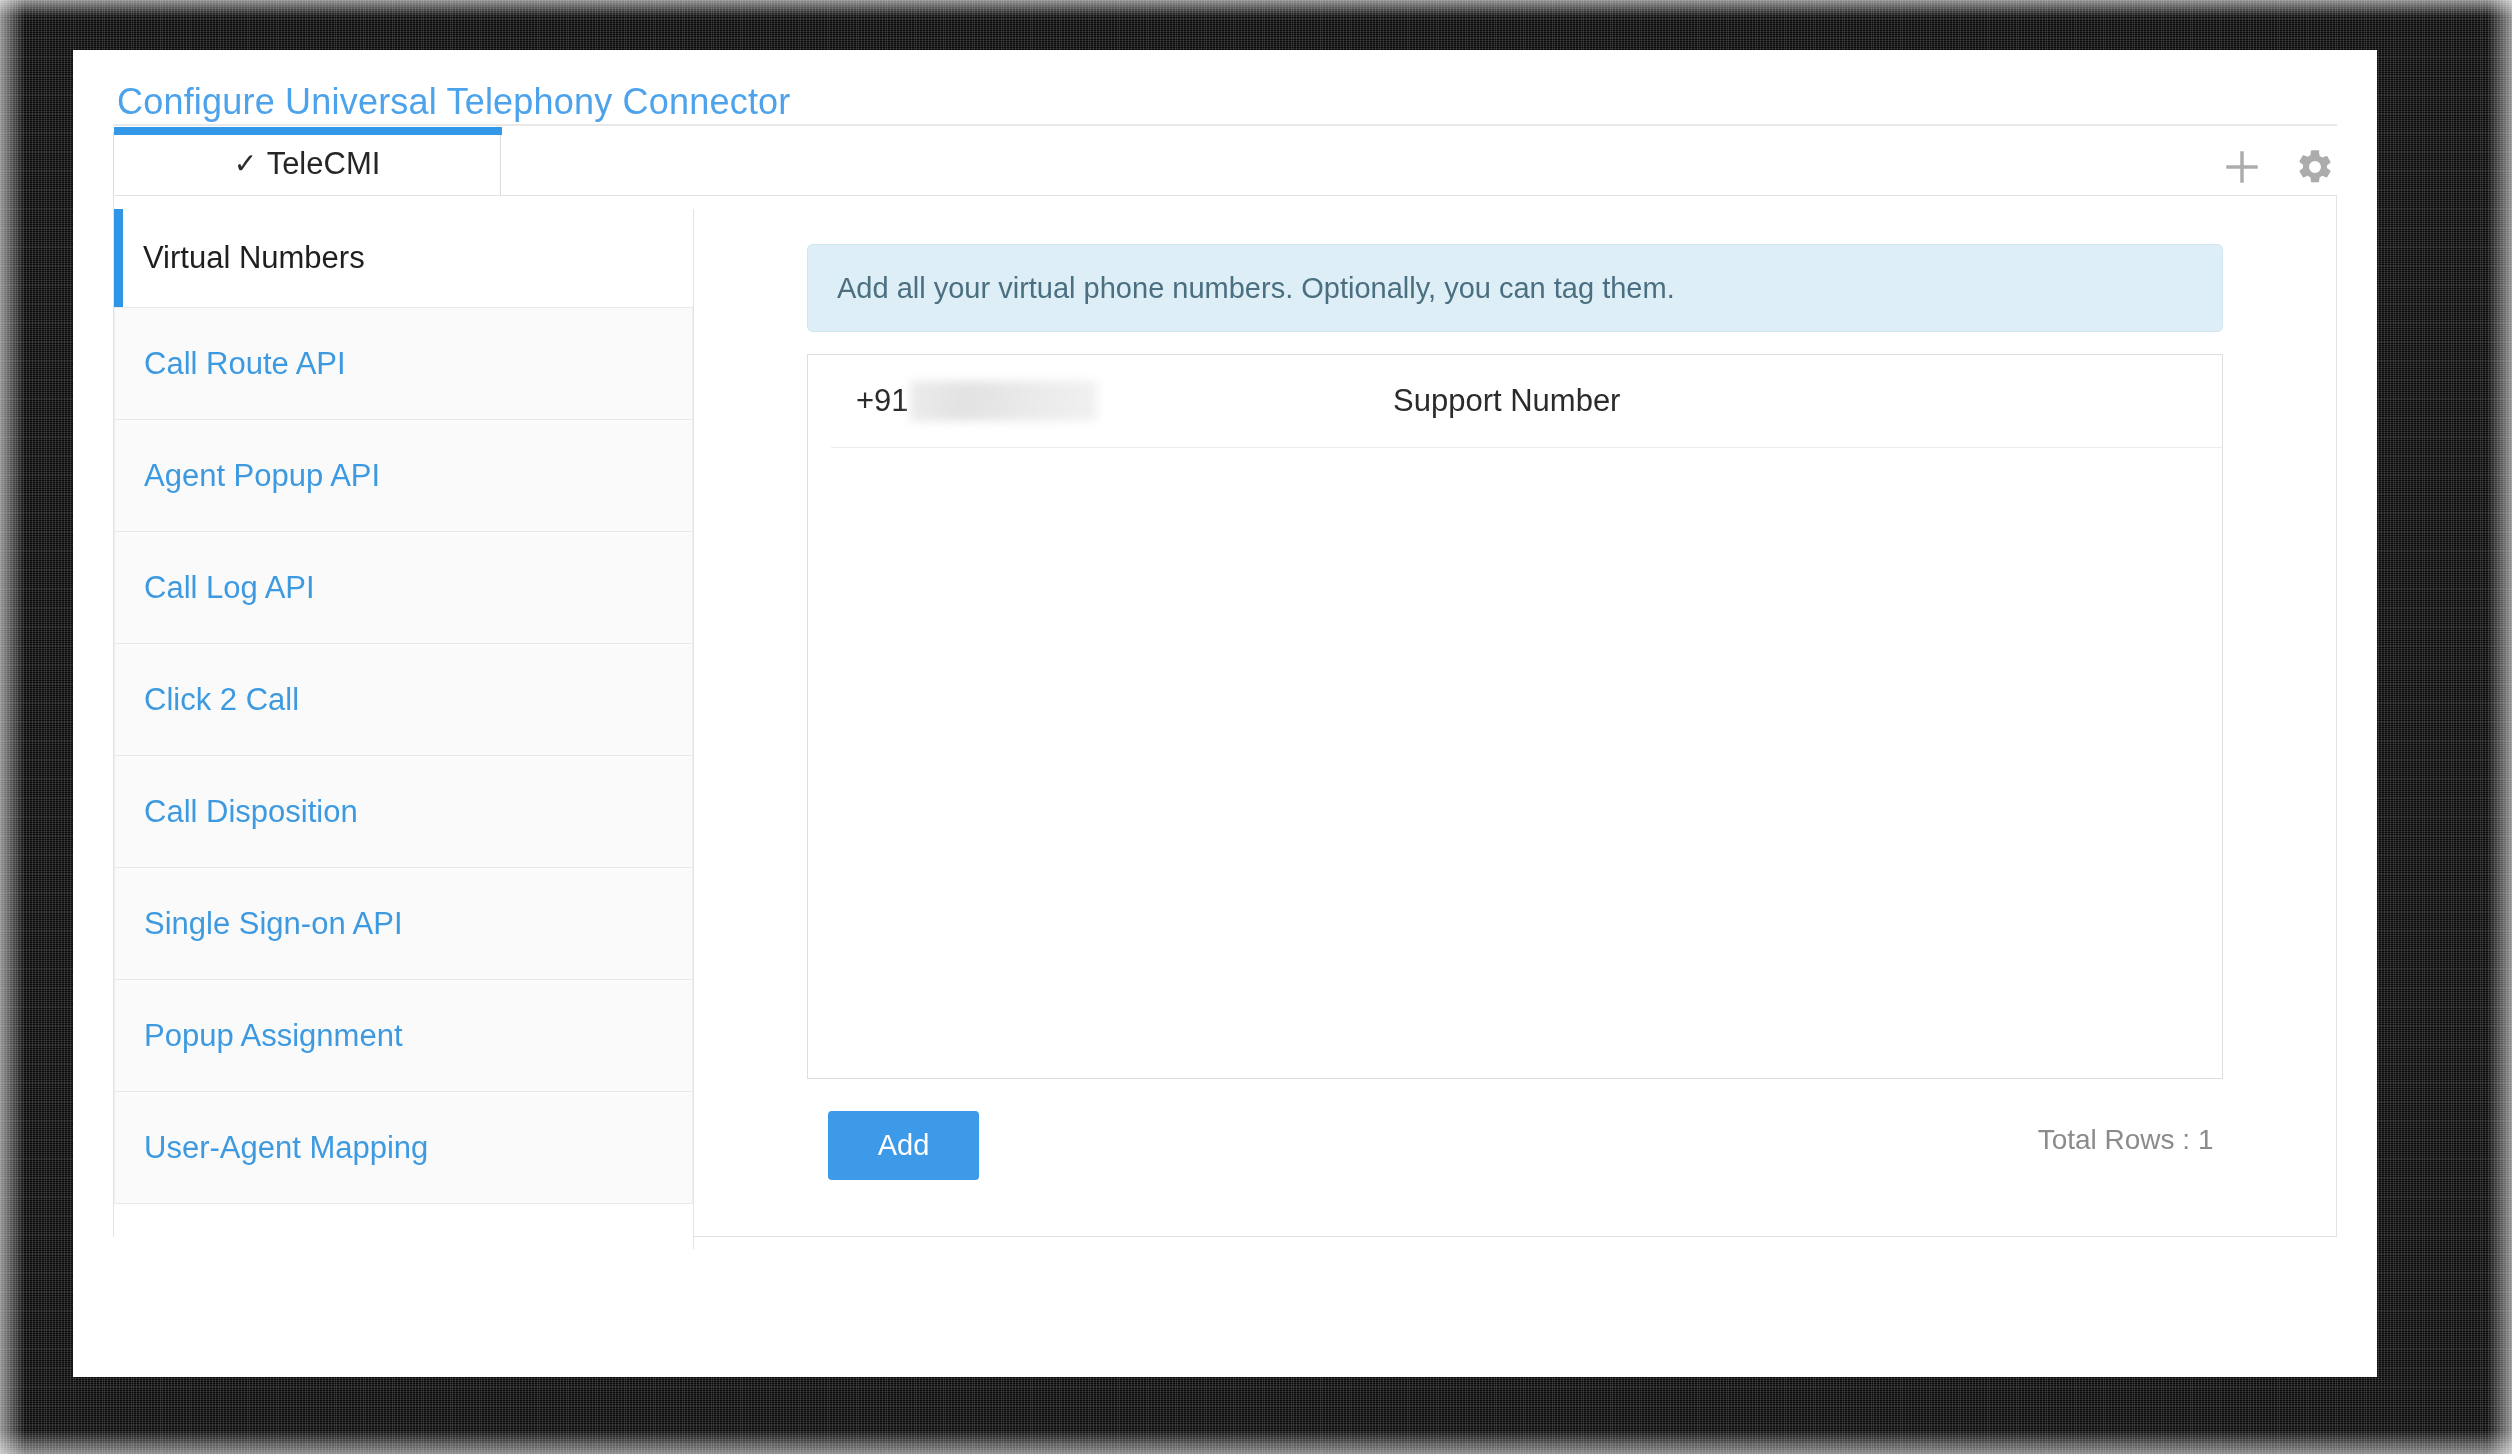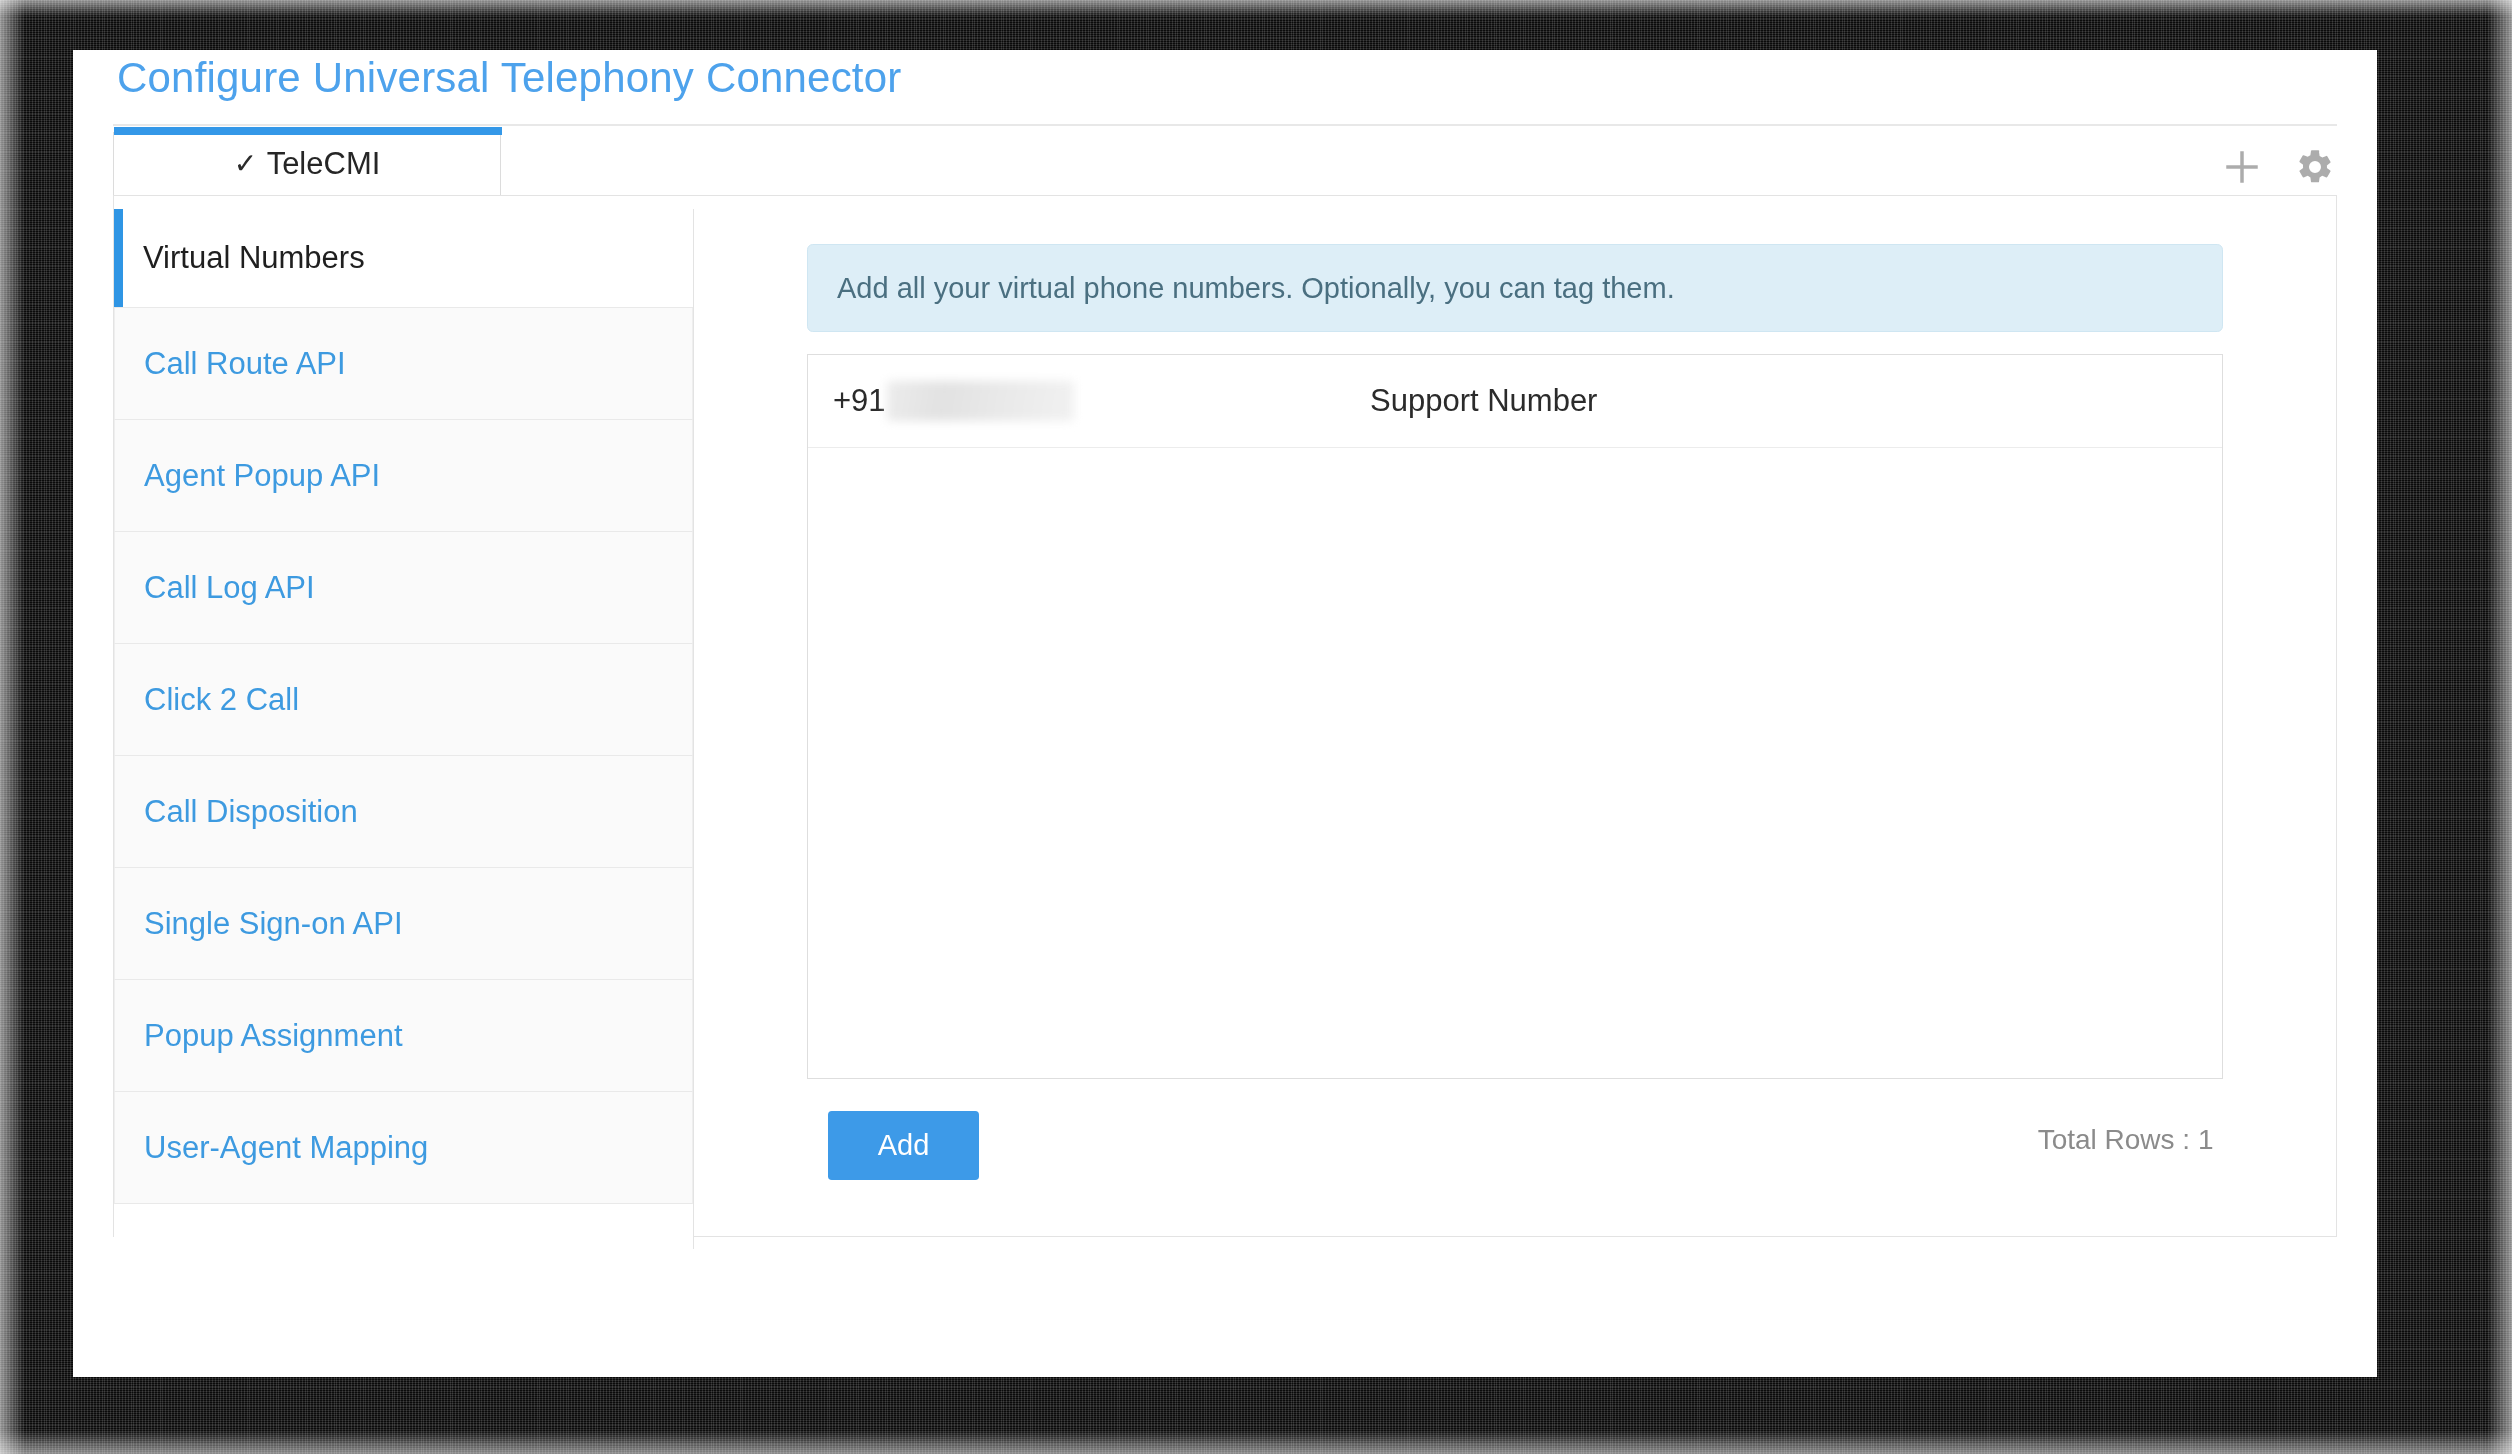--- a/index.html
+++ b/index.html
@@ -53,22 +53,22 @@
     top: 50px;
     width: 2304px;
     height: 1327px;
     background: #ffffff;
   }
 
   
   .page-title {
     position: absolute;
     left: 44px;
-    top: 4px;
-    font-size: 42px;
+    top: 31px;
+    font-size: 36px;
     color: #4da2ec;
     font-weight: 400;
     letter-spacing: 0.2px;
     white-space: nowrap;
   }
   .title-rule {
     position: absolute;
     left: 40px;
     top: 74px;
     width: 2224px;
@@ -213,20 +213,21 @@
   }
   .table-panel {
     position: absolute;
     left: 113px;
     top: 158px;
     width: 1416px;
     height: 725px;
     box-sizing: border-box;
     border: 1px solid #dedede;
     background: #ffffff;
+    padding-left: 23px;
   }
   .table-row {
     position: relative;
     height: 92px;
     border-bottom: 1px solid #ececec;
     display: flex;
     align-items: center;
     font-size: 31px;
     color: #2b2b2b;
   }

